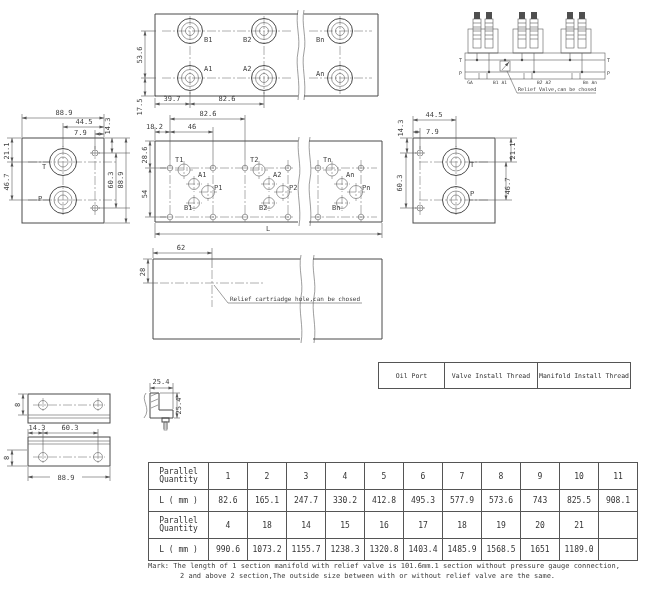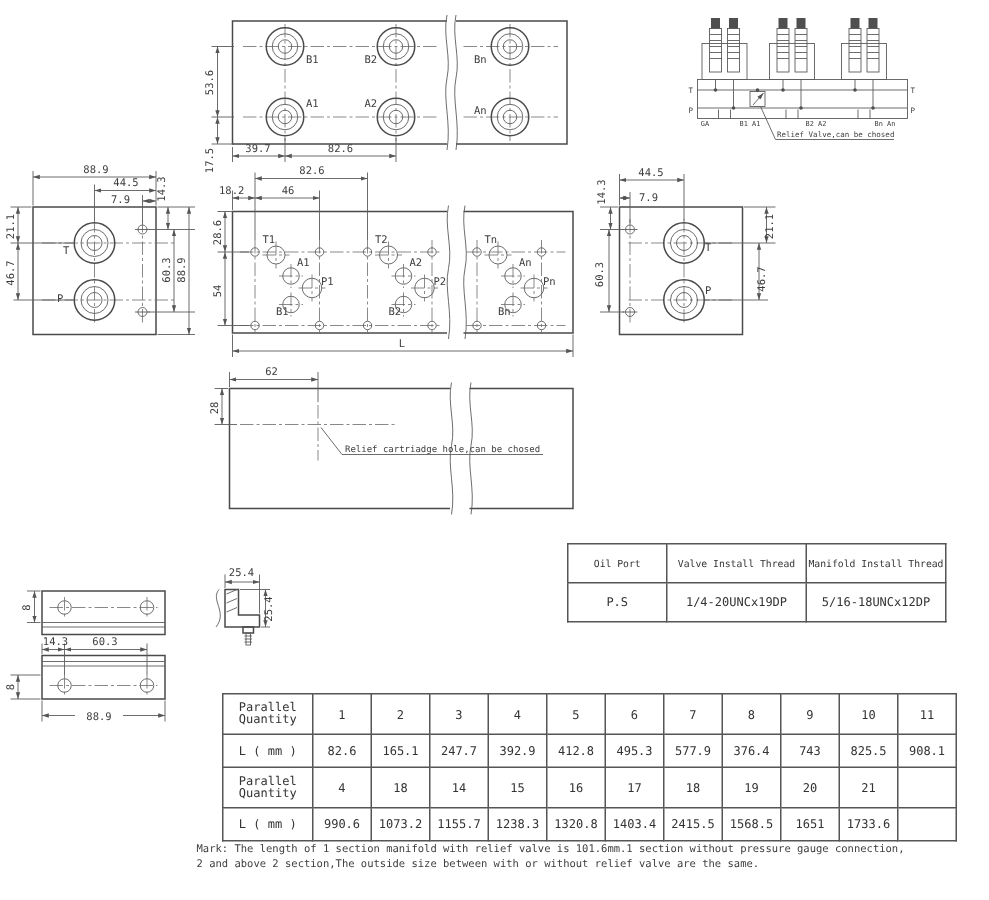--- a/index.html
+++ b/index.html
@@ -15,22 +15,22 @@
   .t7 { font-size:7px; } .t6 { font-size:6px; } .t5 { font-size:5px; } .t45 { font-size:4.6px; }
   .mid { text-anchor:middle; } .end { text-anchor:end; }
   table { border-collapse:collapse; position:absolute; background:#fff; table-layout:fixed; }
   td,th { border:1px solid #555; color:#333; text-align:center; vertical-align:middle; font-weight:normal; padding:0; }
   #oil-table { left:378px; top:362px; width:252px; }
   #oil-table td { height:26px; font-size:8px; }
   #oil-table tr.hdr td { font-size:6.5px; }
   #len-table { left:148px; top:462px; width:488px; }
   #len-table td { font-size:8px; }
   td.qty { font-size:6.5px; white-space:pre-line; line-height:8px; }
-  #mark { position:absolute; left:131px; top:561px; font-size:7px; color:#3d3d3d; line-height:10px; white-space:nowrap; }
-  #mark .l2 { }
+  #mark { position:absolute; left:148px; top:561px; font-size:7px; color:#3d3d3d; line-height:10px; white-space:nowrap; }
+  #mark .l2 { margin-left:32px; }
 </style>
 </head>
 <body>
 
 <svg width="659" height="490" viewBox="0 0 659 490">
   <defs>
     <marker id="ar" viewBox="0 0 10 10" refX="9.5" refY="5" markerWidth="8" markerHeight="8" orient="auto-start-reverse">
       <path d="M0,2 L9.5,5 L0,8 z" fill="#555"></path>
     </marker>
   </defs>
@@ -389,25 +389,20 @@
   <colgroup>
       <col style="width:66px">
       <col style="width:93px">
       <col style="width:93px">
     </colgroup>
   <tbody>
       <tr class="hdr">
     <td>Oil Port</td>
     <td>Valve Install Thread</td>
     <td>Manifold Install Thread</td>
-  </tr>
-  <tr>
-    <td>P.S</td>
-    <td>1/4-20UNCx19DP</td>
-    <td>5/16-18UNCx12DP</td>
   </tr>
 </tbody>
   </table>
 
 <table id="len-table">
   <colgroup>
     <col style="width:60px">
       <col style="width:39px">
       <col style="width:39px">
       <col style="width:39px">
@@ -434,25 +429,25 @@
     <td>8</td>
     <td>9</td>
     <td>10</td>
     <td>11</td>
   </tr>
   <tr style="height:22px">
     <td>L ( mm )</td>
     <td>82.6</td>
     <td>165.1</td>
     <td>247.7</td>
-    <td>392.9</td>
+    <td>330.2</td>
     <td>412.8</td>
     <td>495.3</td>
     <td>577.9</td>
-    <td>376.4</td>
+    <td>573.6</td>
     <td>743</td>
     <td>825.5</td>
     <td>908.1</td>
   </tr>
   <tr style="height:27px">
     <td class="qty">Parallel
 Quantity</td>
     <td>4</td>
     <td>18</td>
     <td>14</td>
@@ -466,24 +461,24 @@
     <td></td>
   </tr>
   <tr style="height:22px">
     <td>L ( mm )</td>
     <td>990.6</td>
     <td>1073.2</td>
     <td>1155.7</td>
     <td>1238.3</td>
     <td>1320.8</td>
     <td>1403.4</td>
-    <td>2415.5</td>
+    <td>1485.9</td>
     <td>1568.5</td>
     <td>1651</td>
-    <td>1733.6</td>
+    <td>1189.0</td>
     <td></td>
   </tr>
 </tbody>
   </table>
 
 <div id="mark">
   <div class="l1">Mark: The length of 1 section manifold with relief valve is 101.6mm.1 section without pressure gauge connection,</div>
   <div class="l2">2 and above 2 section,The outside size between with or without relief valve are the same.</div>
 </div>
 

